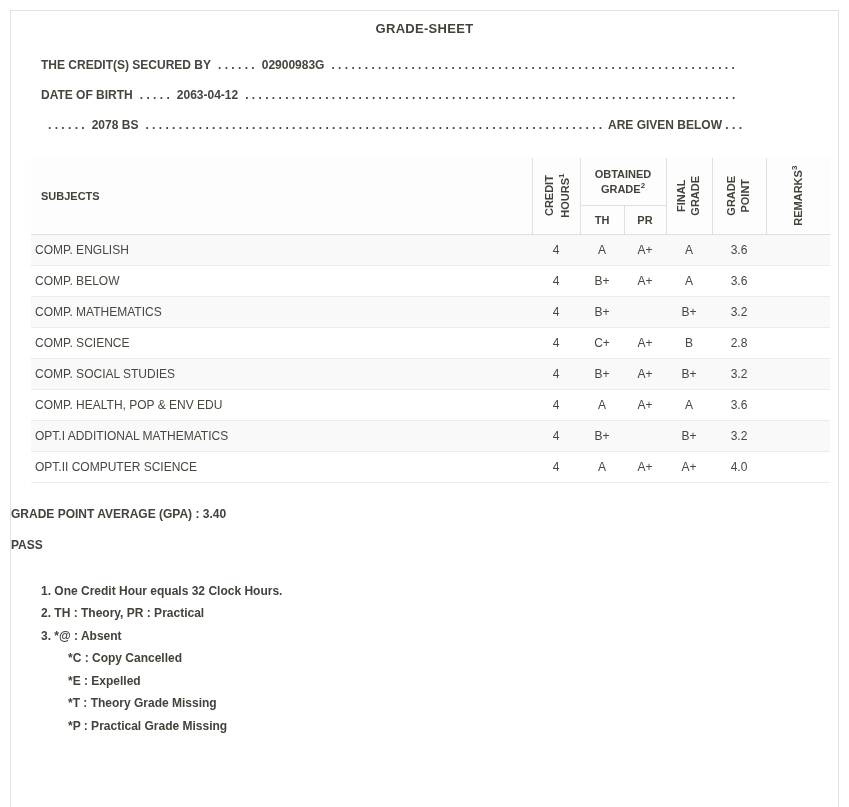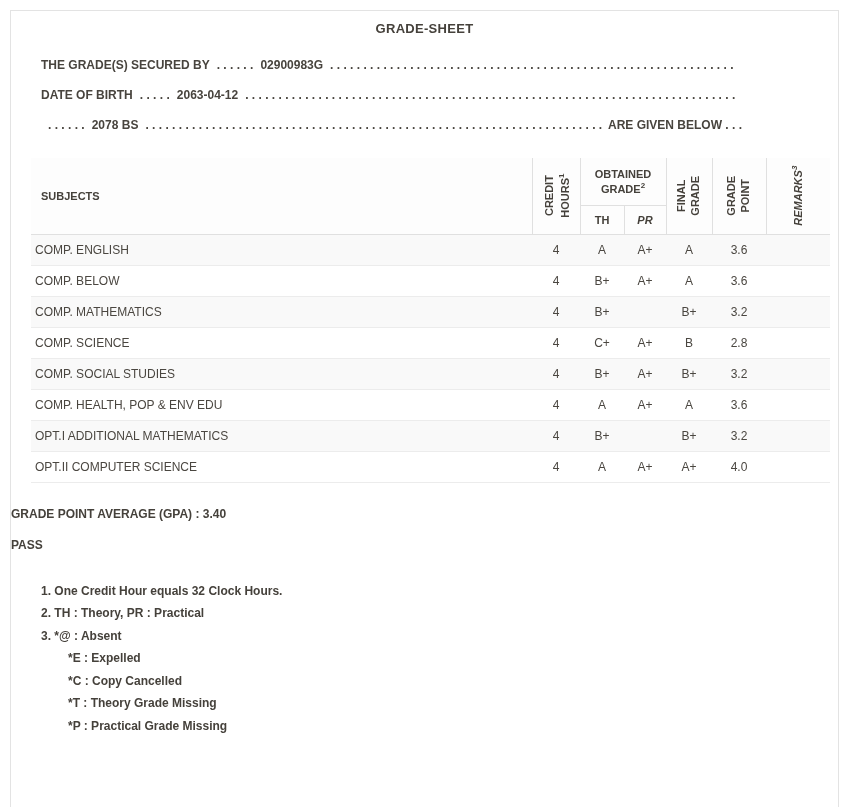--- a/index.html
+++ b/index.html
@@ -66,21 +66,21 @@
 
   .grades-table th {
     border: 1px solid #e0e0e0;
     font-size: 11px;
     font-weight: bold;
     color: #45413b;
     background: #fdfdfd;
   }
   .grades-table thead tr th:first-child { border-left: 0; }
   .grades-table thead tr:first-child th { border-top: 0; }
-  .grades-table thead th:last-child { border-right: 0; font-style: italic; }
+  .grades-table thead th:last-child { border-right: 0; }
   .th-subjects {
     text-align: left;
     padding-left: 10px;
     vertical-align: middle;
     font-size: 11.5px;
   }
   .vert-th { height: 76px; vertical-align: middle; text-align: center; padding: 0; }
   .vert {
     display: inline-block;
     transform: rotate(-90deg);
@@ -128,21 +128,21 @@
 </head>
 <body>
 
 <div class="viewport">
   <div class="sheet">
 
     <div class="page-subtitle">GRADE-SHEET</div>
 
     <div class="info-section">
       <div class="info-line">
-        <span>THE GRADE(S) SECURED BY</span>
+        <span>THE CREDIT(S) SECURED BY</span>
         <span class="info-sep">. . . . . .</span>
         <span>02900983G</span>
         <span class="info-fill">. . . . . . . . . . . . . . . . . . . . . . . . . . . . . . . . . . . . . . . . . . . . . . . . . . . . . . . . . . . . . . . . . . . . . . . . . . . . . . . . . . . . . . . . . . . .</span>
         <span class="info-suffix"></span>
       </div>
       <div class="info-line">
         <span>DATE OF BIRTH</span>
         <span class="info-sep">. . . . .</span>
         <span>2063-04-12</span>
         <span class="info-fill">. . . . . . . . . . . . . . . . . . . . . . . . . . . . . . . . . . . . . . . . . . . . . . . . . . . . . . . . . . . . . . . . . . . . . . . . . . . . . . . . . . . . . . . . . . . .</span>
@@ -270,20 +270,20 @@
 
     <div class="summary">
       <div class="gpa-line">GRADE POINT AVERAGE (GPA) : 3.40</div>
       <div class="result-line">PASS</div>
     </div>
 
     <div class="footnotes">
       <div class="fn-line">1. One Credit Hour equals 32 Clock Hours.</div>
       <div class="fn-line">2. TH : Theory, PR : Practical</div>
       <div class="fn-line">3. *@ : Absent</div>
+      <div class="fn-line fn-indent">*C : Copy Cancelled</div>
       <div class="fn-line fn-indent">*E : Expelled</div>
-      <div class="fn-line fn-indent">*C : Copy Cancelled</div>
       <div class="fn-line fn-indent">*T : Theory Grade Missing</div>
       <div class="fn-line fn-indent">*P : Practical Grade Missing</div>
     </div>
 
   </div>
 </div>
 
 </body></html>

